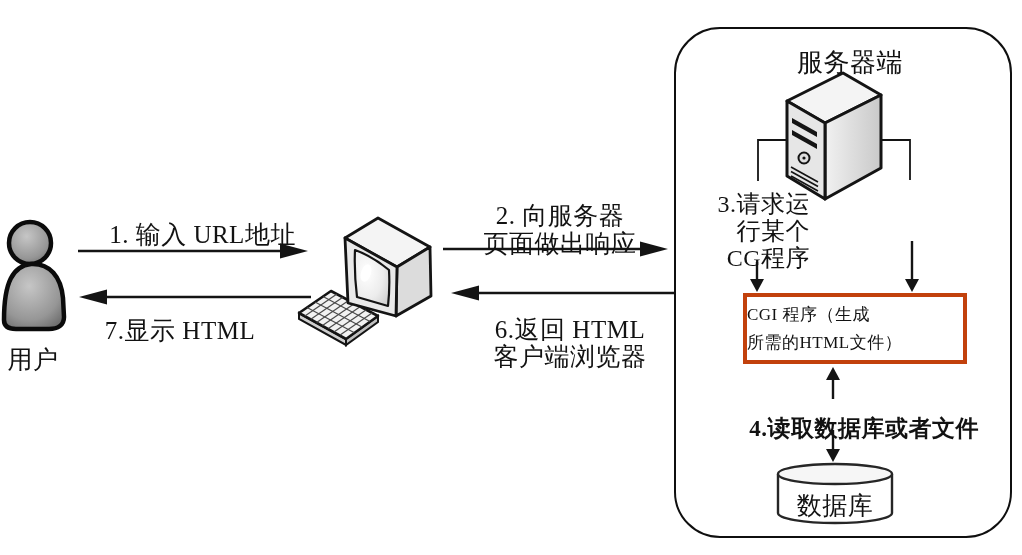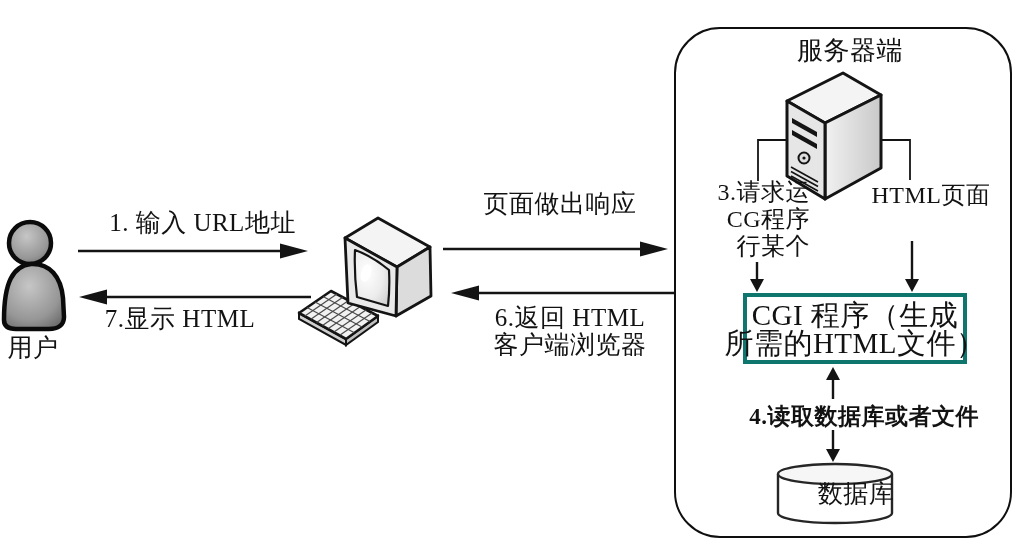--- a/index.html
+++ b/index.html
@@ -1,30 +1,30 @@
 <!DOCTYPE html>
 <html><head>
 <meta charset="utf-8">
 <style>
   html,body{margin:0;padding:0;background:#ffffff;}
   .canvas{
     position:relative;width:1022px;height:555px;background:#ffffff;overflow:hidden;
     font-family:"Liberation Serif","DejaVu Serif",serif;color:#121212;
   }
   .canvas svg{position:absolute;left:0;top:0;z-index:2;}
-  .lbl{position:absolute;z-index:3;text-align:center;color:#121212;letter-spacing:0.5px;white-space:nowrap;}
+  .lbl{position:absolute;z-index:3;text-align:center;color:#121212;letter-spacing:0.5px;white-space:nowrap;margin-top:12px;}
   .panel{
     position:absolute;z-index:1;left:674px;top:27px;width:338px;height:511px;
     border:2.5px solid #0f0f0f;border-radius:46px;background:#ffffff;box-sizing:border-box;
   }
   .cgi-box{
     position:absolute;z-index:3;left:743px;top:293px;width:224px;height:71px;
-    border:4px solid #0f766e;background:#ffffff;box-sizing:border-box;
-    display:flex;flex-direction:column;justify-content:center;align-items:center;
-    font-size:29px;line-height:28px;letter-spacing:0.5px;white-space:nowrap;
+    border:4px solid #c2410c;background:#ffffff;box-sizing:border-box;
+    display:flex;flex-direction:column;justify-content:center;
+    font-size:17px;line-height:28px;letter-spacing:0.5px;white-space:nowrap;
   }
   .ink{stroke:#141414;}
 </style>
 </head>
 <body>
 
 <div class="canvas">
 
   <div class="panel"></div>
 
@@ -146,42 +146,42 @@
   </svg>
 
   <div class="lbl" style="left:4px;top:331px;width:58px;font-size:25px;">用户</div>
 
   <div class="lbl" style="left:100px;top:206px;width:205px;font-size:25px;">1. 输入 URL地址</div>
 
   <div class="lbl" style="left:100px;top:302px;width:160px;font-size:25px;">7.显示 HTML</div>
 
 
   <div class="lbl" style="left:468px;top:190px;width:184px;font-size:25px;line-height:28px;">
+    <div>2. 向服务器</div>
     <div>页面做出响应</div>
   </div>
 
   <div class="lbl" style="left:486px;top:304px;width:168px;font-size:25px;line-height:27px;">
     <div>6.返回 HTML</div>
     <div>客户端浏览器</div>
   </div>
 
   <div class="lbl" style="left:780px;top:33px;width:140px;font-size:26px;">服务器端</div>
 
   <div class="lbl" style="left:698px;top:179px;width:112px;font-size:24px;line-height:27px;text-align:right;">
     <div>3.请求运</div>
+    <div>行某个</div>
     <div>CG程序</div>
-    <div>行某个</div>
   </div>
 
   <div class="lbl" style="left:866px;top:181px;width:130px;font-size:24px;line-height:28px;">
-    <div>HTML页面</div>
   </div>
 
   <div class="cgi-box">
     <div>CGI 程序（生成</div>
     <div>所需的HTML文件）</div>
   </div>
 
   <div class="lbl" style="left:740px;top:401px;width:248px;font-size:23px;font-weight:bold;">4.读取数据库或者文件</div>
 
-  <div class="lbl" style="left:814px;top:477px;width:84px;font-size:25px;">数据库</div>
+  <div class="lbl" style="left:793px;top:477px;width:84px;font-size:25px;">数据库</div>
 
 </div>
 
 </body></html>

